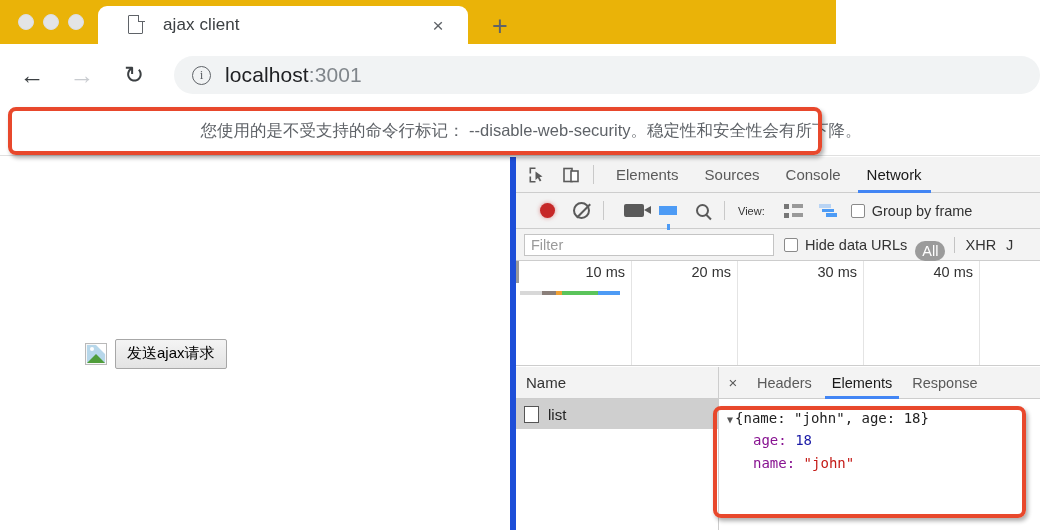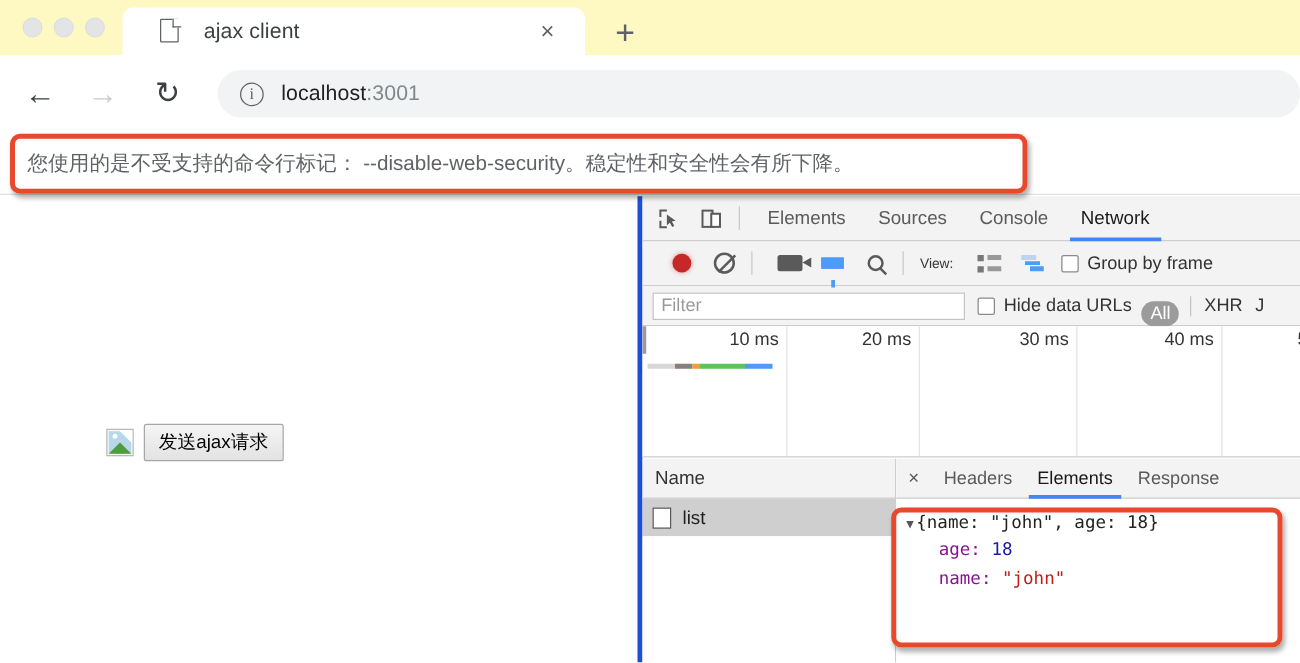--- a/index.html
+++ b/index.html
@@ -7,22 +7,22 @@
   body {
     width:1040px; height:530px; overflow:hidden;
     font-family:"Liberation Sans", sans-serif;
     background:#fff; position:relative;
   }
 
   
   #browser { position:absolute; left:0; top:0; width:1040px; height:530px; }
 
   .tabstrip {
-    position:absolute; left:0; top:0; width:1040px; height:44px;
-    background:#fef9c3;
+    position:absolute; left:0; top:0; width:836px; height:44px;
+    background:#eab308;
   }
   .traffic { position:absolute; left:18px; top:14px; display:flex; gap:9px; }
   .light { width:16px; height:16px; border-radius:50%; background:#e3e4e6; border:1px solid #dcdee0; }
 
   .tab {
     position:absolute; left:98px; top:6px; width:370px; height:38px;
     background:#fff; border-radius:9px 9px 0 0;
     display:flex; align-items:center;
   }
   .tab-favicon { margin-left:30px; width:17px; height:21px; position:relative; flex:0 0 auto; }
@@ -64,28 +64,28 @@
   .omnibox {
     margin-left:22px; height:38px; flex:1; margin-right:0;
     background:#f1f3f4; border-radius:19px; display:flex; align-items:center;
     padding:0 18px;
   }
   .info-icon {
     width:19px; height:19px; border-radius:50%; border:1.6px solid #5f6368;
     color:#5f6368; font-size:13px; display:flex; align-items:center;
     justify-content:center; font-family:"Liberation Serif", serif; flex:0 0 auto;
   }
-  .url { margin-left:14px; font-size:17px; color:#202124; letter-spacing:.1px; }
+  .url { margin-left:14px; font-size:21px; color:#202124; letter-spacing:.1px; }
   .url .port { color:#80868b; }
 
   
   .infobar {
     position:absolute; left:0; top:106px; width:1040px; height:50px;
     background:#fff; border-bottom:1px solid #e0e0e0;
-    display:flex; align-items:center;
+    display:flex; align-items:center;justify-content:center;
   }
   .infobar-text {
     margin-left:22px; font-size:16.5px; color:#5f6368; white-space:nowrap;
   }
 
   
   .annot {
     position:absolute; border:4px solid #e8482c; border-radius:8px;
     box-shadow:2px 3px 4px rgba(0,0,0,.32);
     pointer-events:none;
@@ -122,21 +122,21 @@
   .ajax-btn {
     margin-left:8px; padding:4px 11px 5px;
     font-family:"Liberation Sans", sans-serif; font-size:15px; color:#000;
     background:linear-gradient(#f4f4f4,#e3e3e3);
     border:1px solid #a7a7a7; border-radius:2px;
   }
 
   
   #devtools {
     position:absolute; left:510px; top:157px; width:530px; height:373px;
-    background:#fff; border-left:4px solid #1d4ed8;
+    background:#fff; border-left:6px solid #1d4ed8;
     font-size:14.5px; color:#3c3c3c;
   }
   .dt-tabbar {
     height:36px; background:#f3f3f3; border-bottom:1px solid #cdcdcd;
     display:flex; align-items:center; position:relative;
   }
   .dt-icon-btn {
     width:26px; height:26px; margin-left:8px; display:flex;
     align-items:center; justify-content:center;
   }

